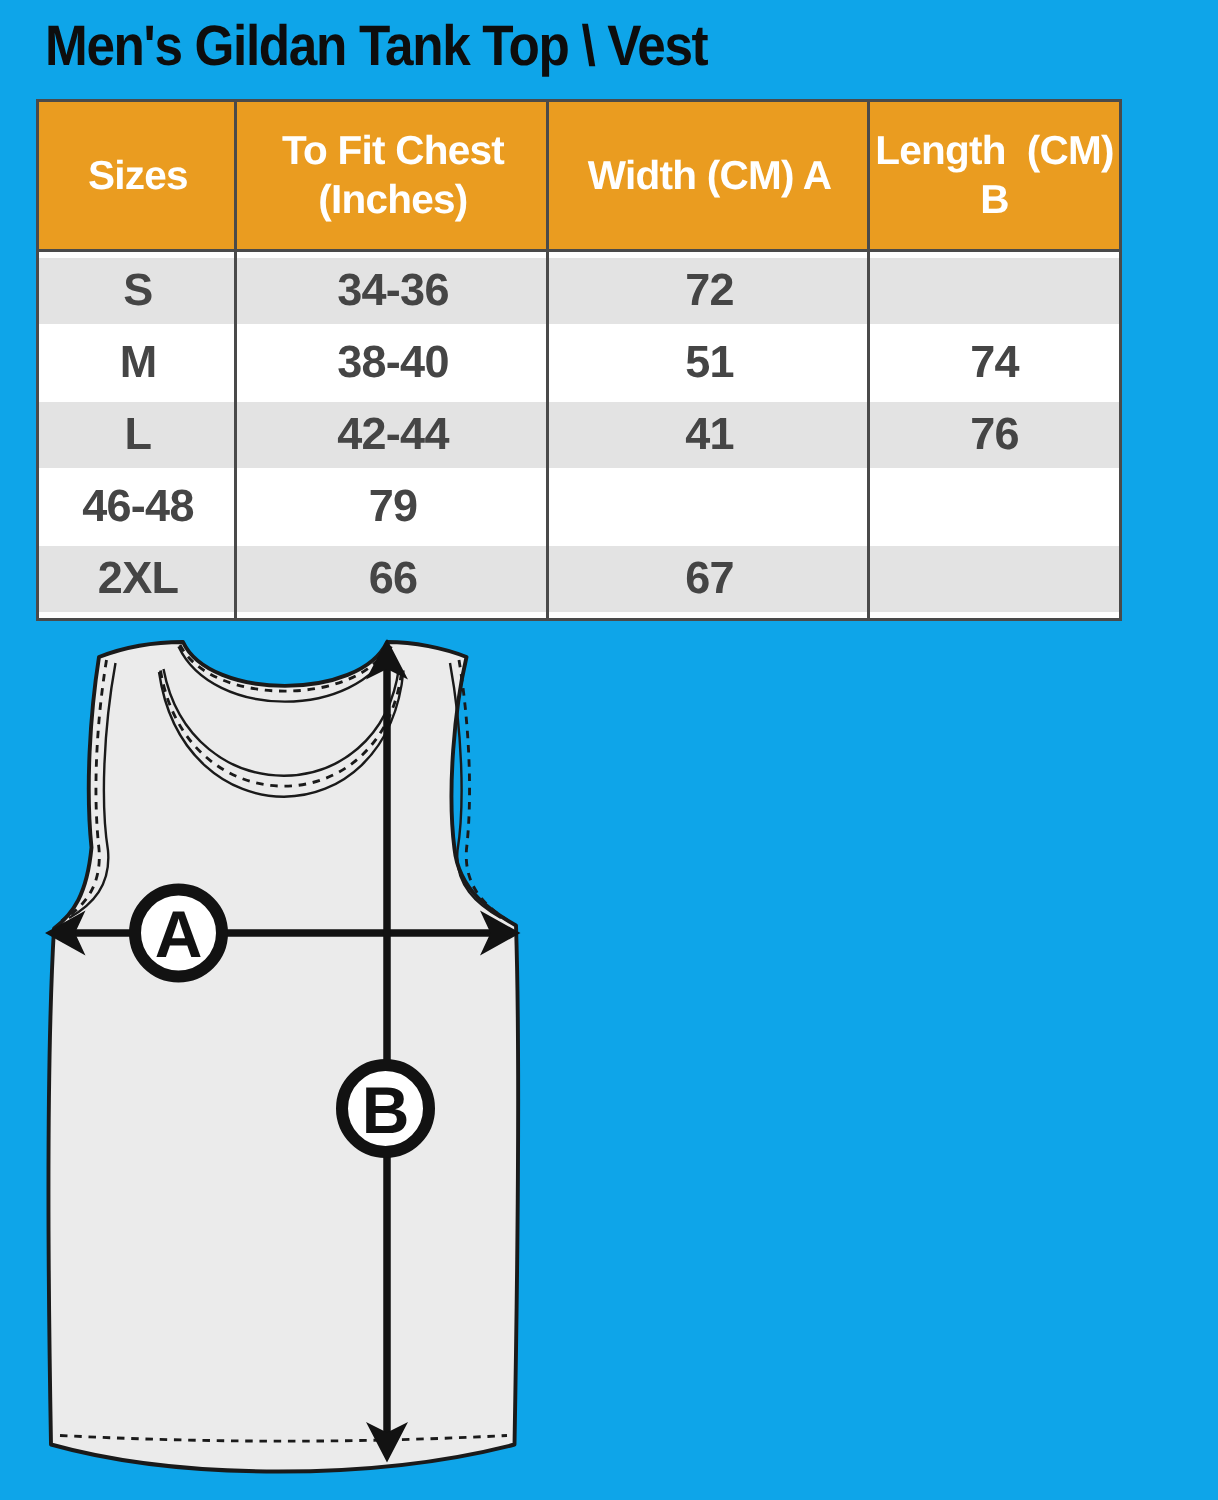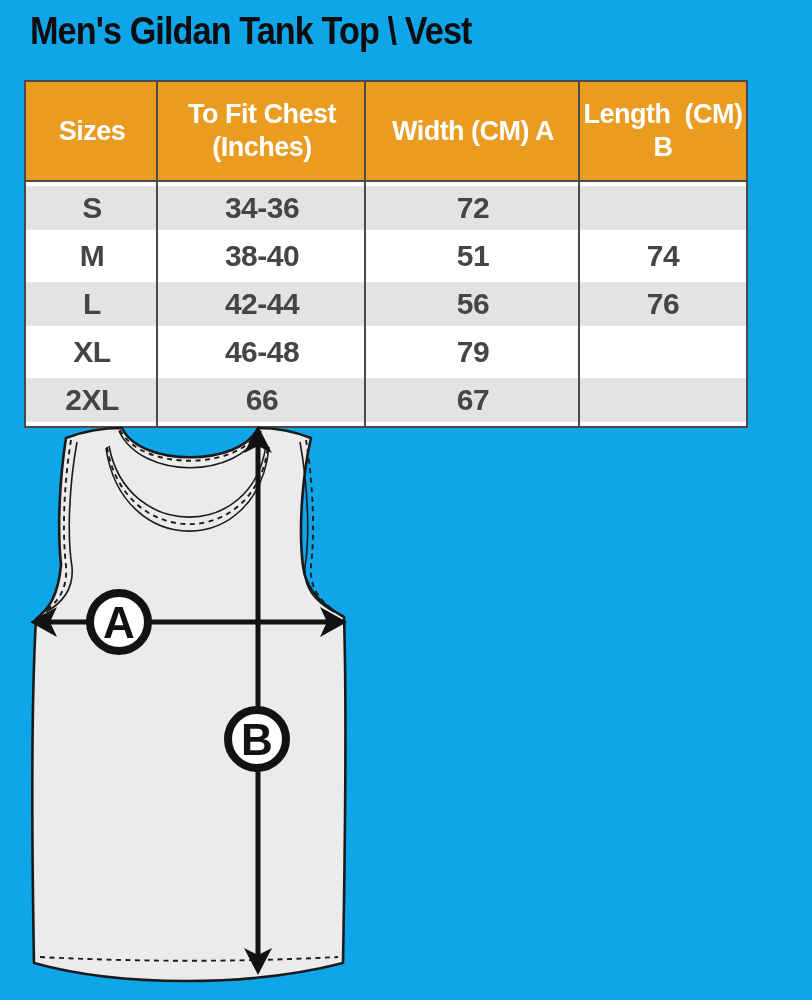--- a/index.html
+++ b/index.html
@@ -19,21 +19,21 @@
     font-weight: bold;
     color: #0d0d0d;
     letter-spacing: -1px;
     transform: scaleX(0.9);
     transform-origin: left top;
     white-space: nowrap;
   }
   .size-table {
     position: absolute;
     left: 24px;
-    top: 80px;
+    top: 66px;
     width: 724px;
     border: 2px solid #4a4a4a;
     box-sizing: border-box;
     background: #ffffff;
   }
   .thead {
     display: grid;
     grid-template-columns: 132px 208px 214px 1fr;
     background: #ea9c20;
     border-bottom: 2px solid #4a4a4a;
@@ -131,25 +131,24 @@
       </div>
       <div class="trow white">
         <div class="td">M</div>
         <div class="td">38-40</div>
         <div class="td">51</div>
         <div class="td">74</div>
       </div>
       <div class="trow gray">
         <div class="td">L</div>
         <div class="td">42-44</div>
-        <div class="td">56</div>
+        <div class="td">41</div>
         <div class="td">76</div>
       </div>
       <div class="trow white">
-        <div class="td">XL</div>
         <div class="td">46-48</div>
         <div class="td">79</div>
       </div>
       <div class="trow gray">
         <div class="td">2XL</div>
         <div class="td">66</div>
         <div class="td">67</div>
       </div>
     </div>
   </div>

